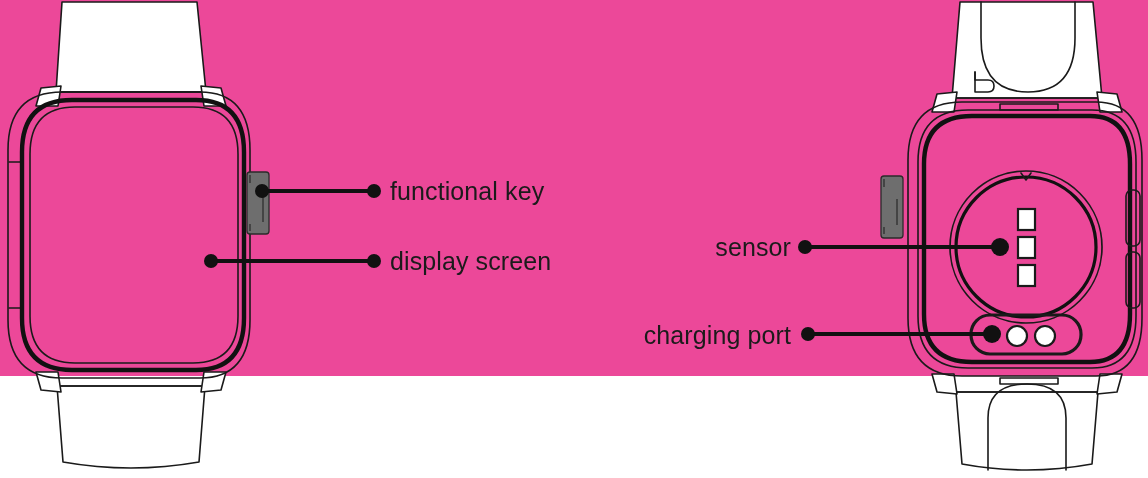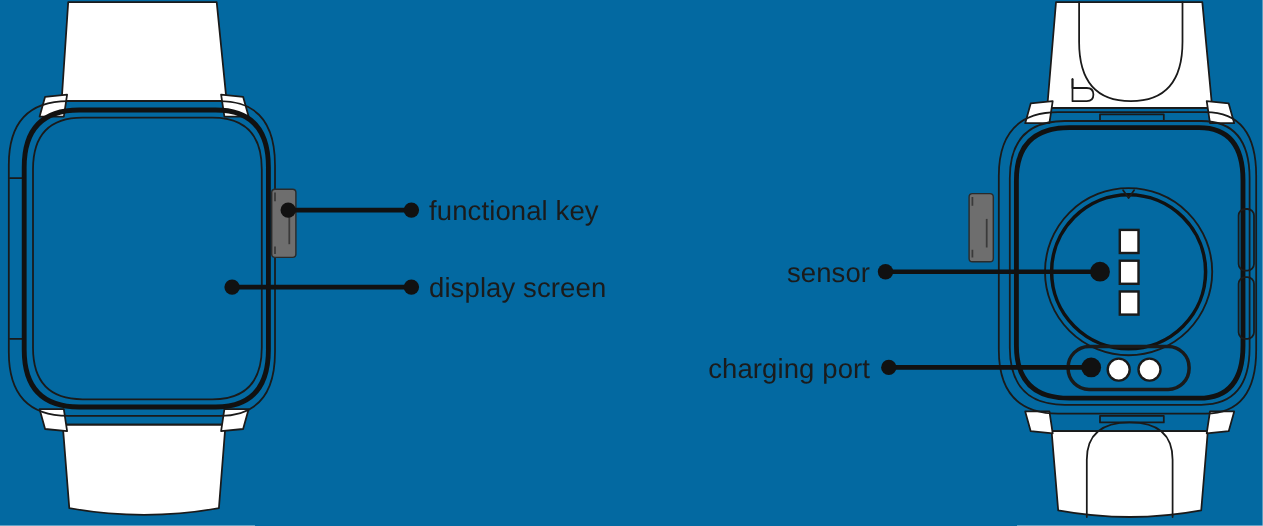--- a/index.html
+++ b/index.html
@@ -9,22 +9,22 @@
   }
   body {
     width: 1148px;
     height: 478px;
     overflow: hidden;
     font-family: "Liberation Sans", sans-serif;
   }
   #diagram-root {
     position: relative;
     width: 1148px;
-    height: 478px;
-    background: #0369a1;
+    height: 376px;
+    background: #ec4899;
   }
   svg.figure {
     display: block;
     width: 1148px;
     height: 478px;
   }
   .stroke-thin {
     fill: none;
     stroke: #1a1a1a;
     stroke-width: 1.6;

